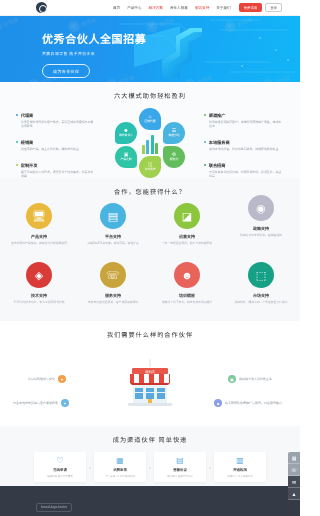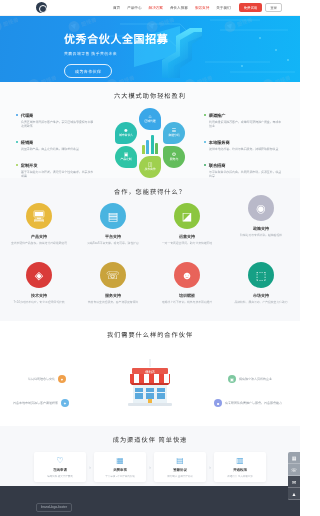--- a/index.html
+++ b/index.html
@@ -67,21 +67,21 @@
     border:1px solid #ccc;color:#777;font-size:3.4px;
     padding:1.2px 4px;border-radius:2px;white-space:nowrap;cursor:pointer;background:#fff;
   }
 
   
   .hero{
     position:relative; height:66px; overflow:hidden;
     background:linear-gradient(100deg,#1f8fe8 0%,#1f95ef 35%,#16a8f5 65%,#12b5f7 100%);
   }
   .hero-art{ position:absolute; right:0; top:0; width:190px; height:66px; opacity:.95;}
-  .hero-inner{ position:relative; z-index:12; padding:14px 0 0 64px; }
+  .hero-inner{ position:relative; z-index:12; padding:14px 0 0 42px; }
   .hero-title{ font-size:11px; font-weight:bold; color:#fff; letter-spacing:.6px; }
   .hero-title .t2{ font-weight:bold; }
   .hero-sub{ font-size:3.8px; color:rgba(255,255,255,.88); margin-top:4.5px; letter-spacing:.5px;}
   .hero-btn{
     margin-top:8px; display:inline-block;
     border:1px solid rgba(255,255,255,.85);
     color:#fff; font-size:4px; border-radius:9px;
     padding:3px 10px; cursor:pointer; letter-spacing:.4px;
   }
 

